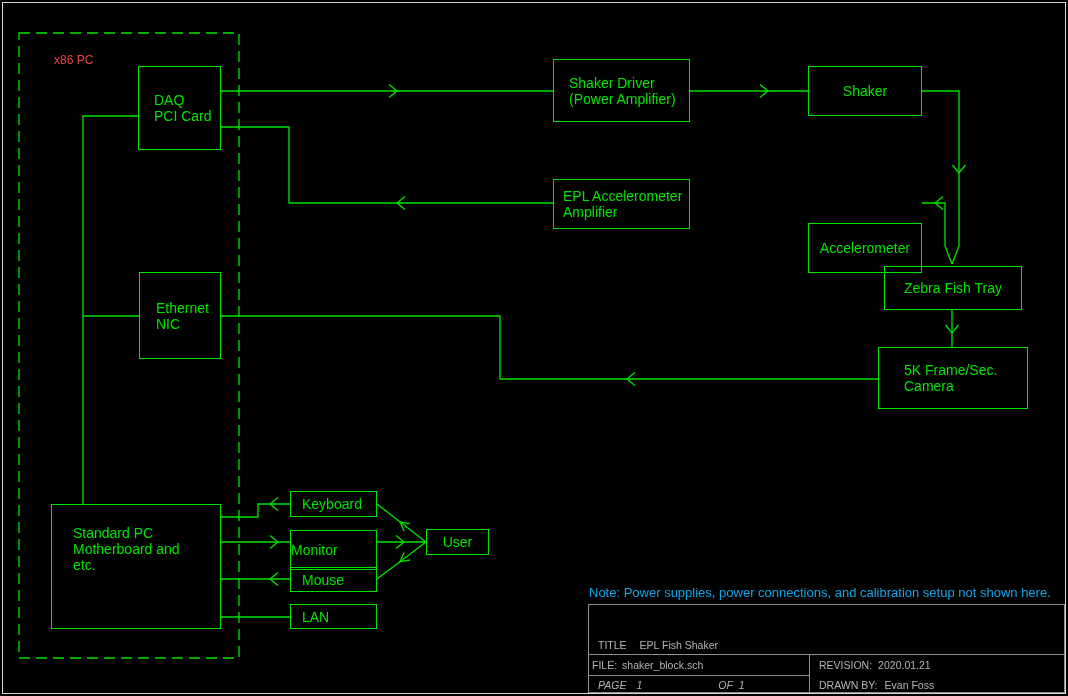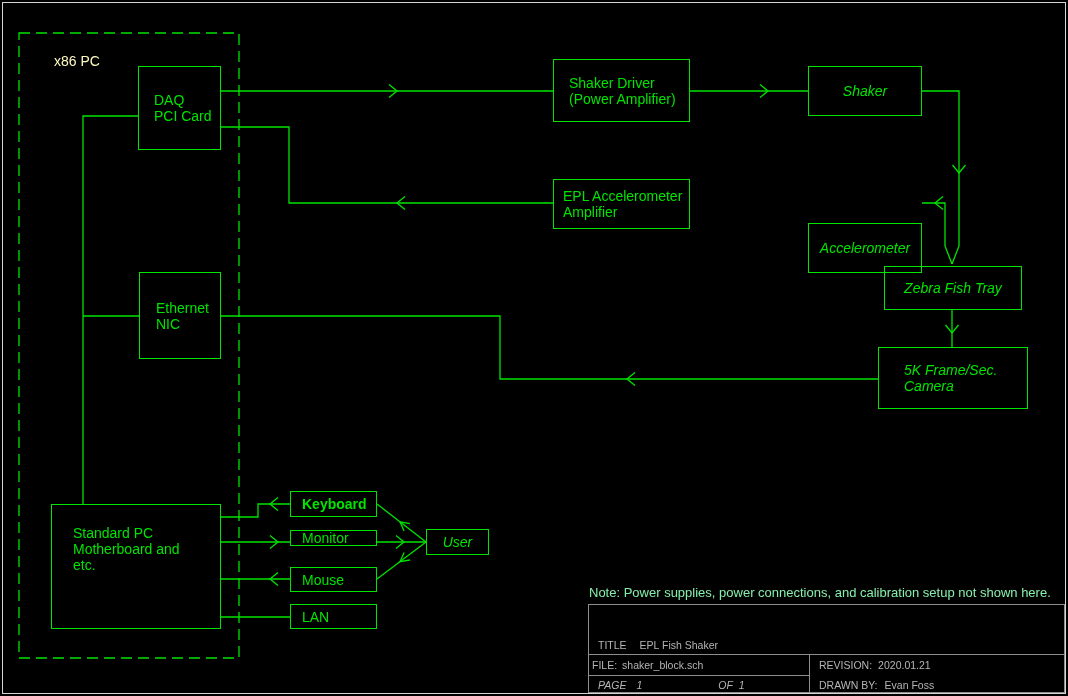--- a/index.html
+++ b/index.html
@@ -19,27 +19,27 @@
   .wire{stroke:#00e400;stroke-width:1.3;fill:none;}
   .ah{stroke:#00e400;stroke-width:1.3;fill:none;stroke-linejoin:miter;}
   .dashedbox{stroke:#00e400;stroke-width:1.3;fill:none;stroke-dasharray:11 6;}
   .blk{
     position:absolute;box-sizing:border-box;
     border:1.3px solid #00e400;color:#00e400;
     display:flex;align-items:center;
     font-size:14px;line-height:16px;
     white-space:pre-line;background:transparent;
   }
-  .ctr{justify-content:center;text-align:center;font-style:italic;}
+  .ctr{justify-content:center;text-align:center;}
   .grouplabel{
-    position:absolute;color:#fef9c3;font-size:14px;
+    position:absolute;color:#ef4444;font-size:12px;
   }
   #note{
     position:absolute;left:589px;top:585px;
-    color:#86efac;font-size:13px;
+    color:#0ea5e9;font-size:13px;
   }
   #titleblock{
     position:absolute;left:588px;top:604px;width:477px;height:89px;
     box-sizing:border-box;border:1px solid #8d8d8d;
     color:#b5b5b5;font-size:10.5px;padding-left:35px;
   }
   .tb-line{position:absolute;background:#8d8d8d;}
   .tb-text{position:absolute;white-space:nowrap;}
   .tb-text b{font-weight:normal;}
 </style>
@@ -125,36 +125,36 @@
 
   <div class="blk" style="left:139px;top:272px;width:82px;height:87px;padding-left:16px;">
     <span>Ethernet
 NIC</span>
   </div>
 
   <div class="blk ctr" style="left:884px;top:266px;width:138px;height:44px;">
     <span>Zebra Fish Tray</span>
   </div>
 
-  <div class="blk" style="left:878px;top:347px;width:150px;height:62px;padding-left:25px;font-style:italic;">
+  <div class="blk" style="left:878px;top:347px;width:150px;height:62px;padding-left:25px;">
     <span>5K Frame/Sec.
 Camera</span>
   </div>
 
   <div class="blk" style="left:51px;top:504px;width:170px;height:125px;padding-left:21px;padding-top:20px;align-items:flex-start;">
     <span>Standard PC
 Motherboard and
 etc.</span>
   </div>
 
-  <div class="blk" style="left:290px;top:491px;width:87px;height:26px;padding-left:11px;font-weight:bold;">
+  <div class="blk" style="left:290px;top:491px;width:87px;height:26px;padding-left:11px;">
     <span>Keyboard</span>
   </div>
 
-  <div class="blk" style="left:290px;top:530px;width:87px;height:16px;padding-left:11px;">
+  <div class="blk" style="left:290px;top:530px;width:87px;height:40px;">
     <span>Monitor</span>
   </div>
 
   <div class="blk" style="left:290px;top:567px;width:87px;height:25px;padding-left:11px;align-items:center;">
     <span>Mouse</span>
   </div>
 
   <div class="blk" style="left:290px;top:604px;width:87px;height:25px;padding-left:11px;">
     <span>LAN</span>
   </div>

